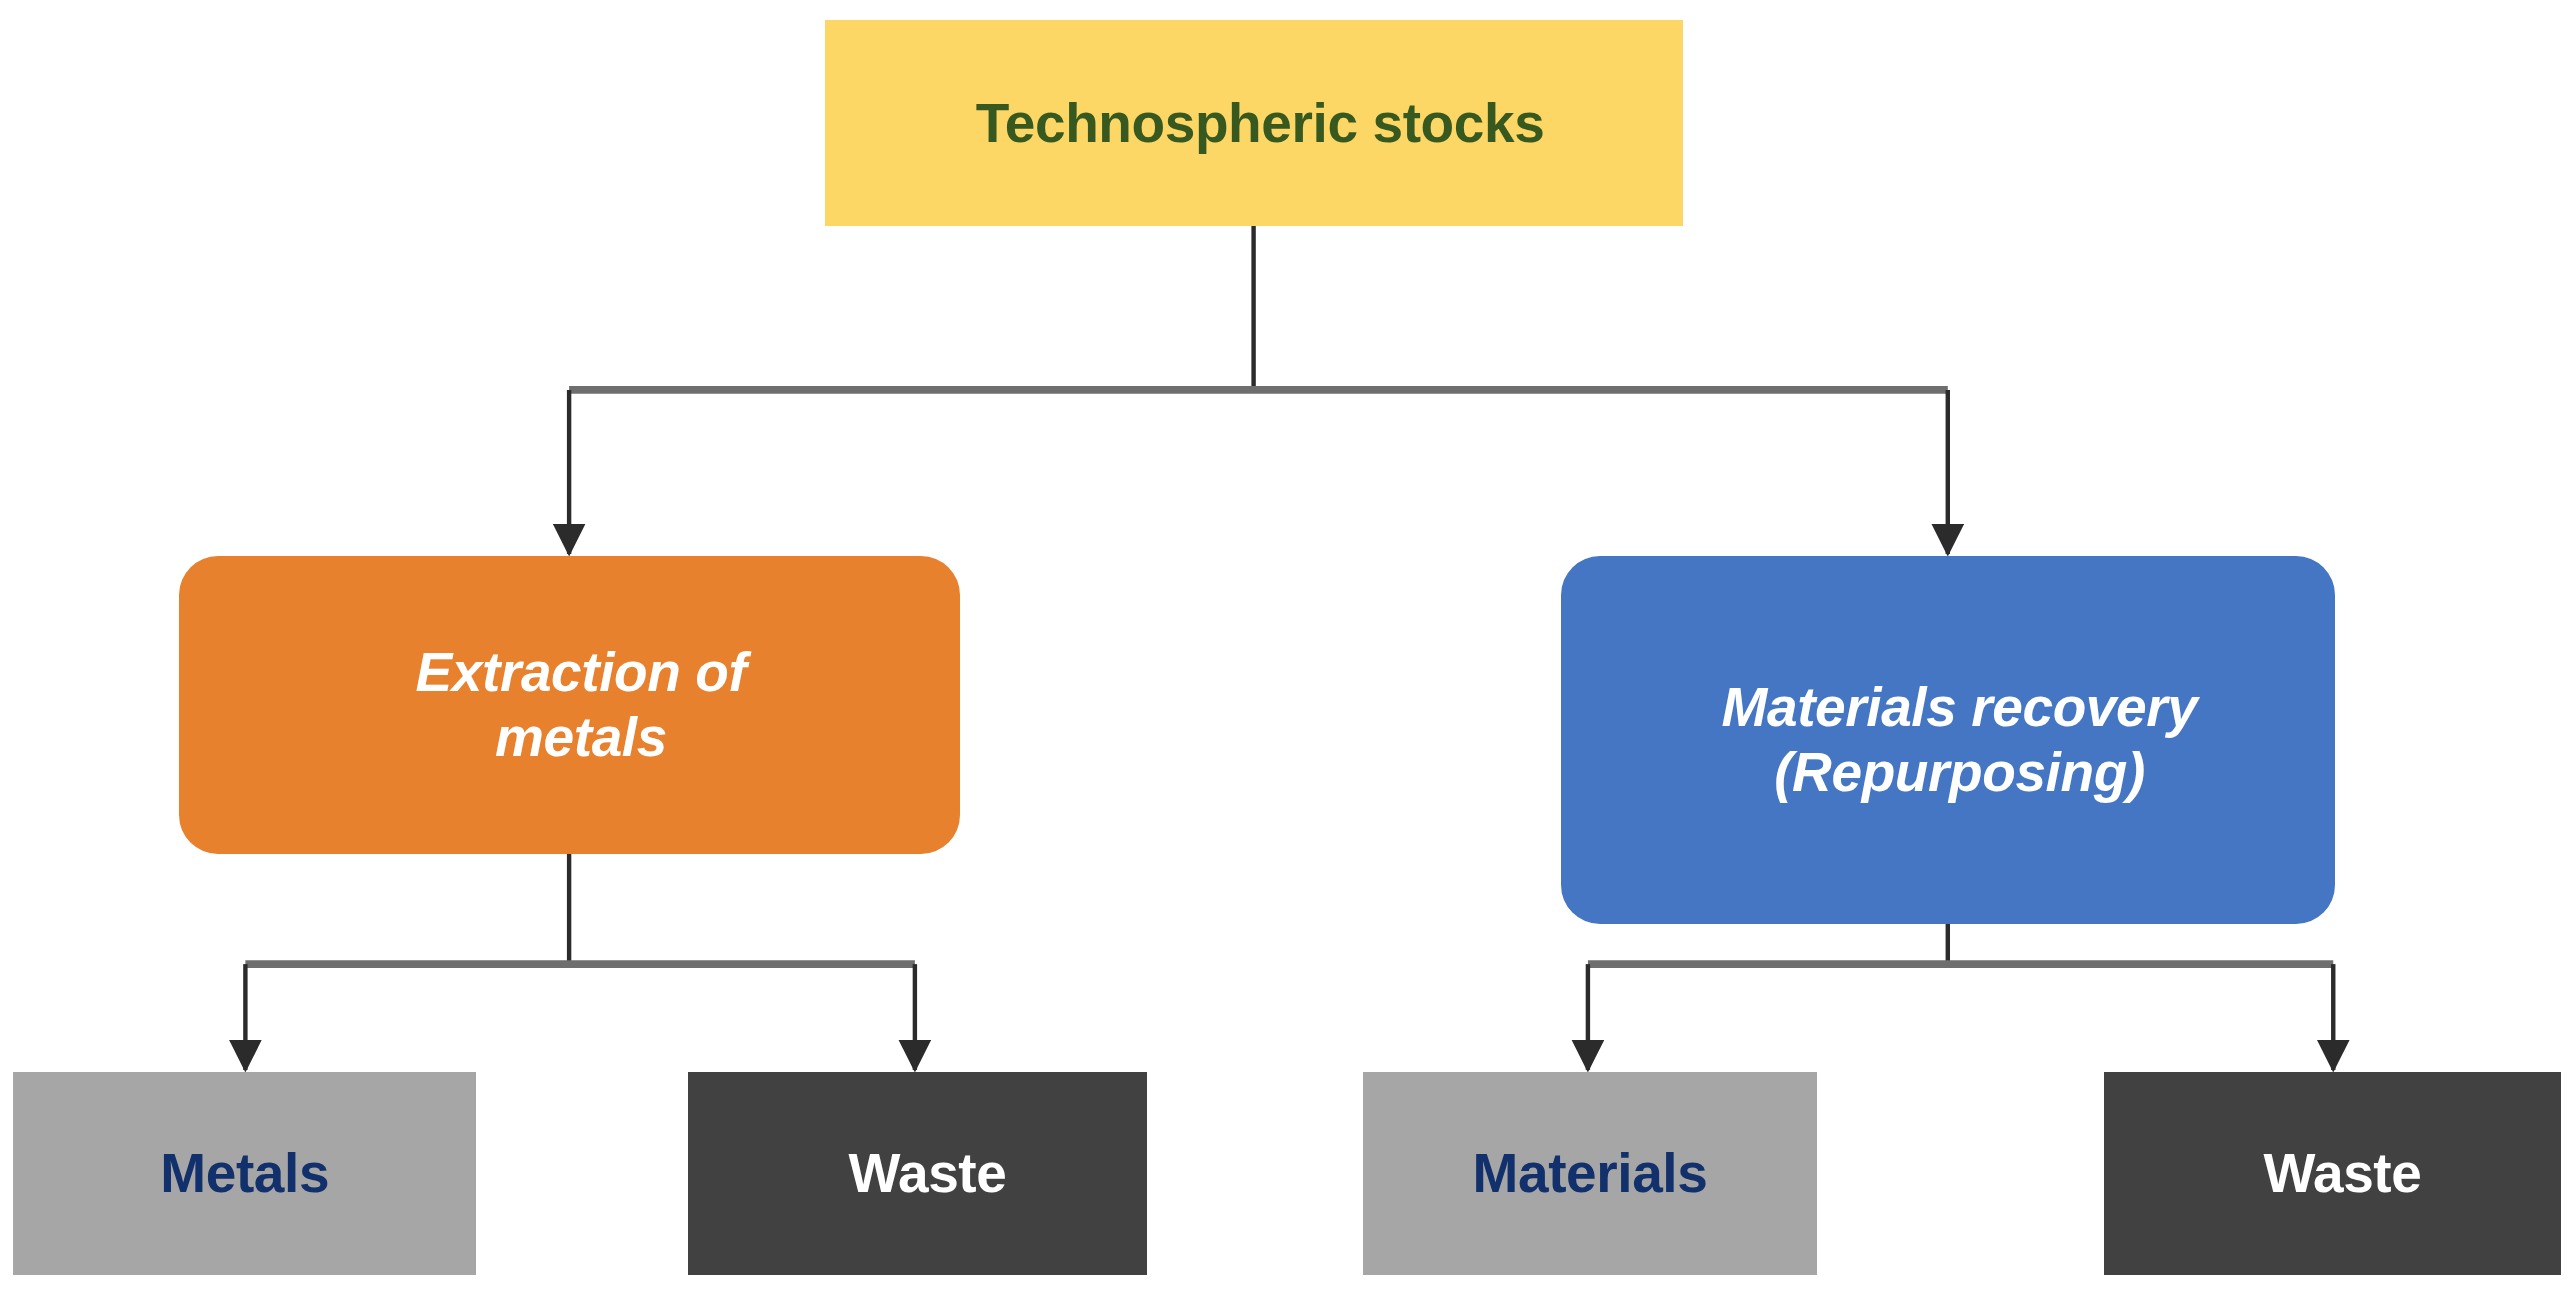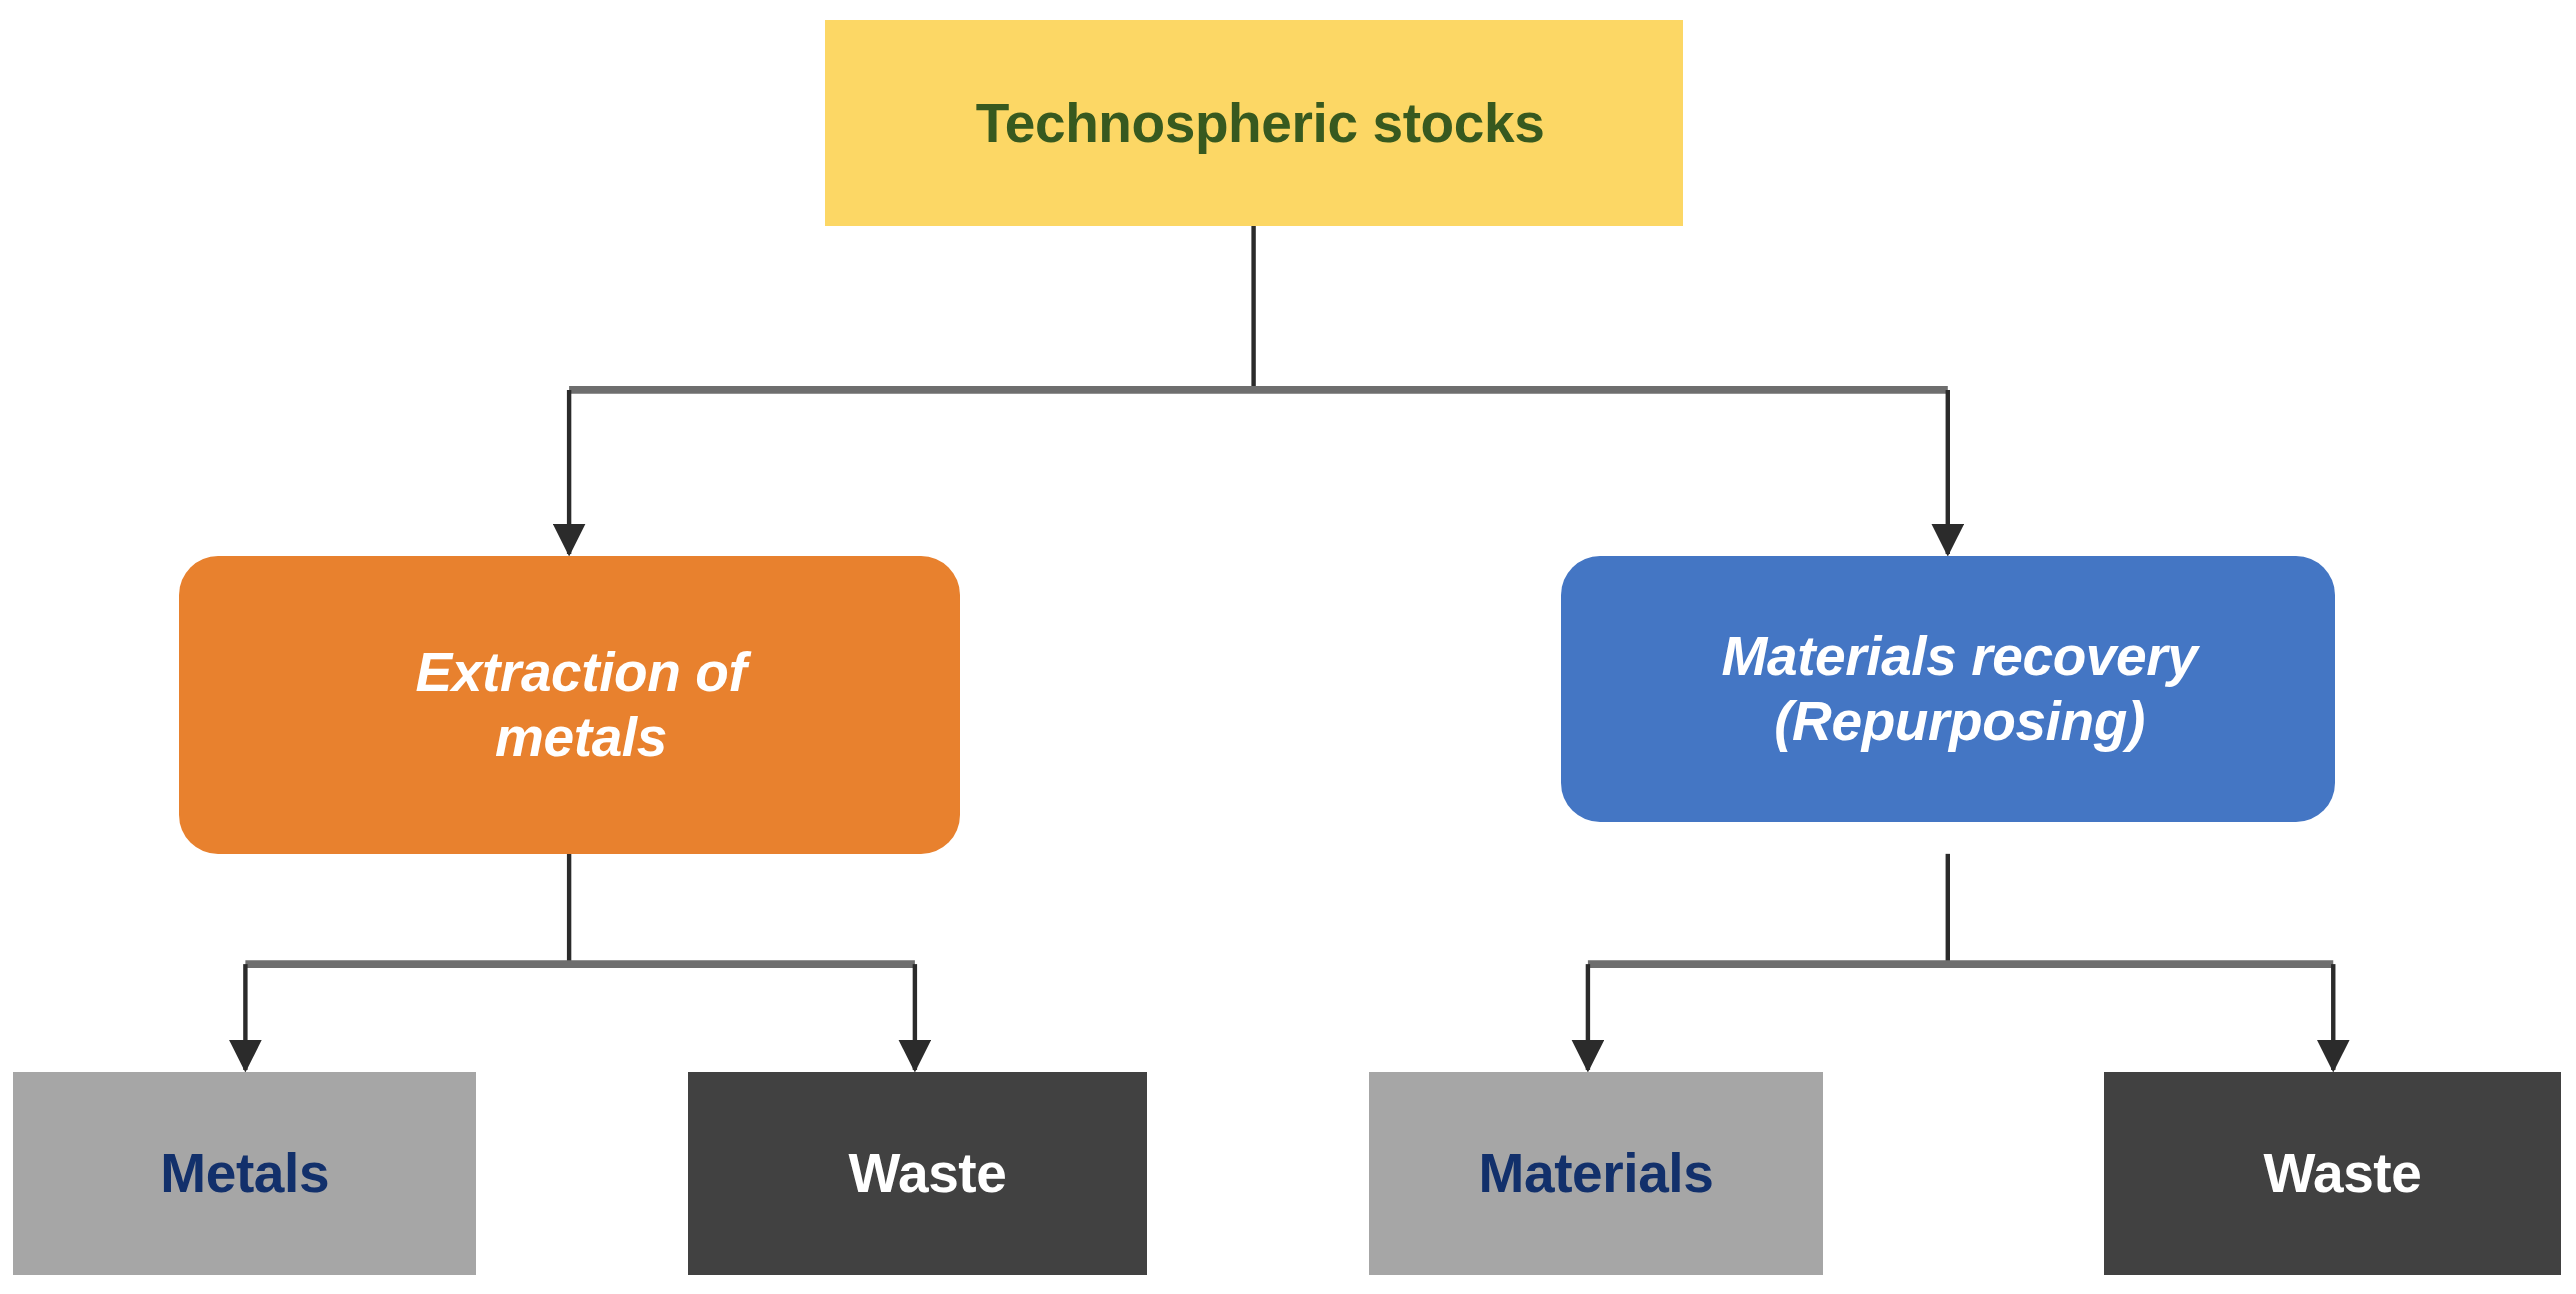--- a/index.html
+++ b/index.html
@@ -69,21 +69,21 @@
     top: 556px;
     width: 781px;
     height: 298px;
     background: #E8812E;
     border-radius: 39px;
   }
   #node-recovery {
     left: 1561px;
     top: 556px;
     width: 774px;
-    height: 266px;
+    height: 368px;
     background: #4476C4;
     border-radius: 39px;
   }
   #node-extraction .node-label,
   #node-recovery .node-label {
     color: #ffffff;
     font-size: 55px;
     font-weight: bold;
     font-style: italic;
     letter-spacing: -0.4px;
@@ -103,21 +103,21 @@
     font-style: normal;
     letter-spacing: -0.4px;
   }
   .out-light { background: #A6A6A6; }
   .out-light .node-label { color: #12306B; }
   .out-dark { background: #414141; }
   .out-dark .node-label { color: #ffffff; padding-left: 20px; }
 
   #node-metals    { left: 13.2px;   width: 463px; }
   #node-waste-1   { left: 688px;  width: 459px; }
-  #node-materials { left: 1363px; width: 454px; margin-left: 6px; }
+  #node-materials { left: 1363px; width: 454px; }
   #node-waste-2   { left: 2104px; width: 457px; }
 </style>
 </head>
 <body>
 
 <div id="diagram">
 
   <svg id="connectors" viewBox="0 0 2920 1467" width="2576" height="1294" xmlns="http://www.w3.org/2000/svg">
     <defs>
       <marker id="arrowhead" viewBox="0 0 10 10" refX="9.2" refY="5" markerWidth="7.5" markerHeight="7.5" orient="auto-start-reverse">

